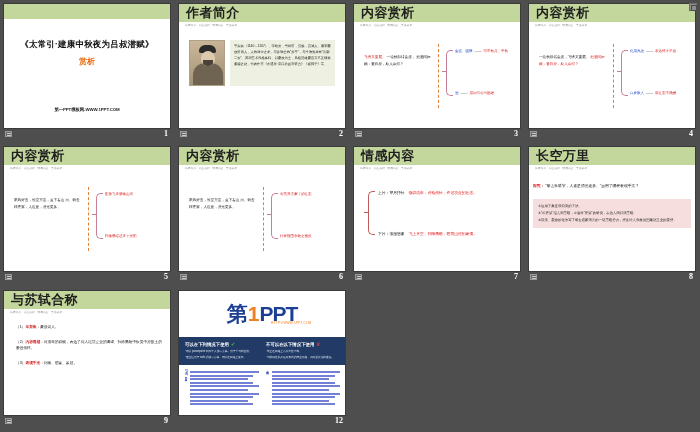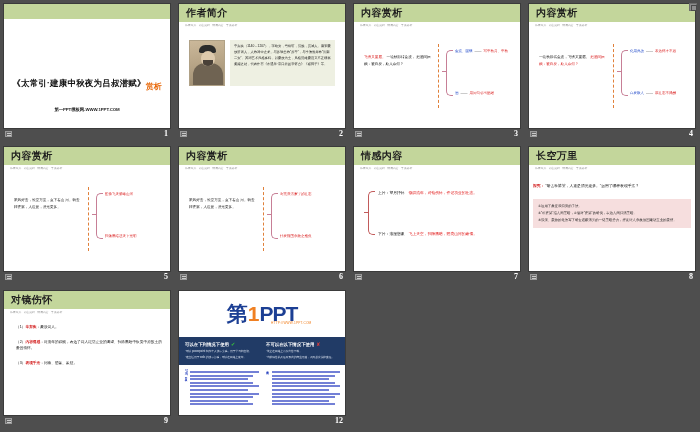--- a/index.html
+++ b/index.html
@@ -37,21 +37,21 @@
 
   
   .hdr {
     height: 18px;
     background: #c3d69b;
     display: flex;
     align-items: center;
     padding-left: 7px;
   }
   .hdr-title {
-    font-size: 10px;
+    font-size: 13px;
     font-weight: bold;
     color: #1f1f1f;
     letter-spacing: .4px;
   }
   .sub-rule {
     height: 6px;
     padding-left: 6px;
     display: flex;
     align-items: center;
   }
@@ -66,24 +66,23 @@
     position: relative;
     padding: 4px 6px;
     height: calc(100% - 24px);
   }
 
   
   .s1 { display: flex; flex-direction: column; }
   .s1 .topband { height: 15px; background: #c3d69b; }
   .s1 .inner {
     flex: 1; position: relative;
-    display: flex; flex-direction: row;
+    display: flex; flex-direction: column;
     align-items: center;
     padding-top: 20px;
-    justify-content: center;
   }
   .s1 .maintitle {
     font-size: 8.5px; font-weight: bold; color: #111;
     letter-spacing: .2px; text-align: center;
     white-space: nowrap;
   }
   .s1 .subtitle {
     font-size: 8px; font-weight: bold; color: #e8690b;
     margin-top: 5px;
   }
@@ -492,21 +491,21 @@
       </div>
       <div class="foot">
         <div class="noteicon"></div>
         <div class="pagenum">8</div>
       </div>
     </div>
 
     <div class="cell">
       <div class="thumb">
         <div class="hdr">
-          <span class="hdr-title">对镜伤怀</span>
+          <span class="hdr-title">与苏轼合称</span>
         </div>
         <div class="sub-rule">
           <span>作者简介 · 内容赏析 · 情感内容 · 手法分析</span>
         </div>
         <div class="body sum">
           <div class="li">
             <span>（1）</span><span class="k">辛弃疾</span><span>：豪放词人。</span>
           </div>
           <div class="li">
             <span>（2）</span><span class="k">内容情感</span><span>：对流年的叹惋，表达了词人建功立业的渴望、扫除黑暗中恢复中原故土的爱国情怀。</span>

